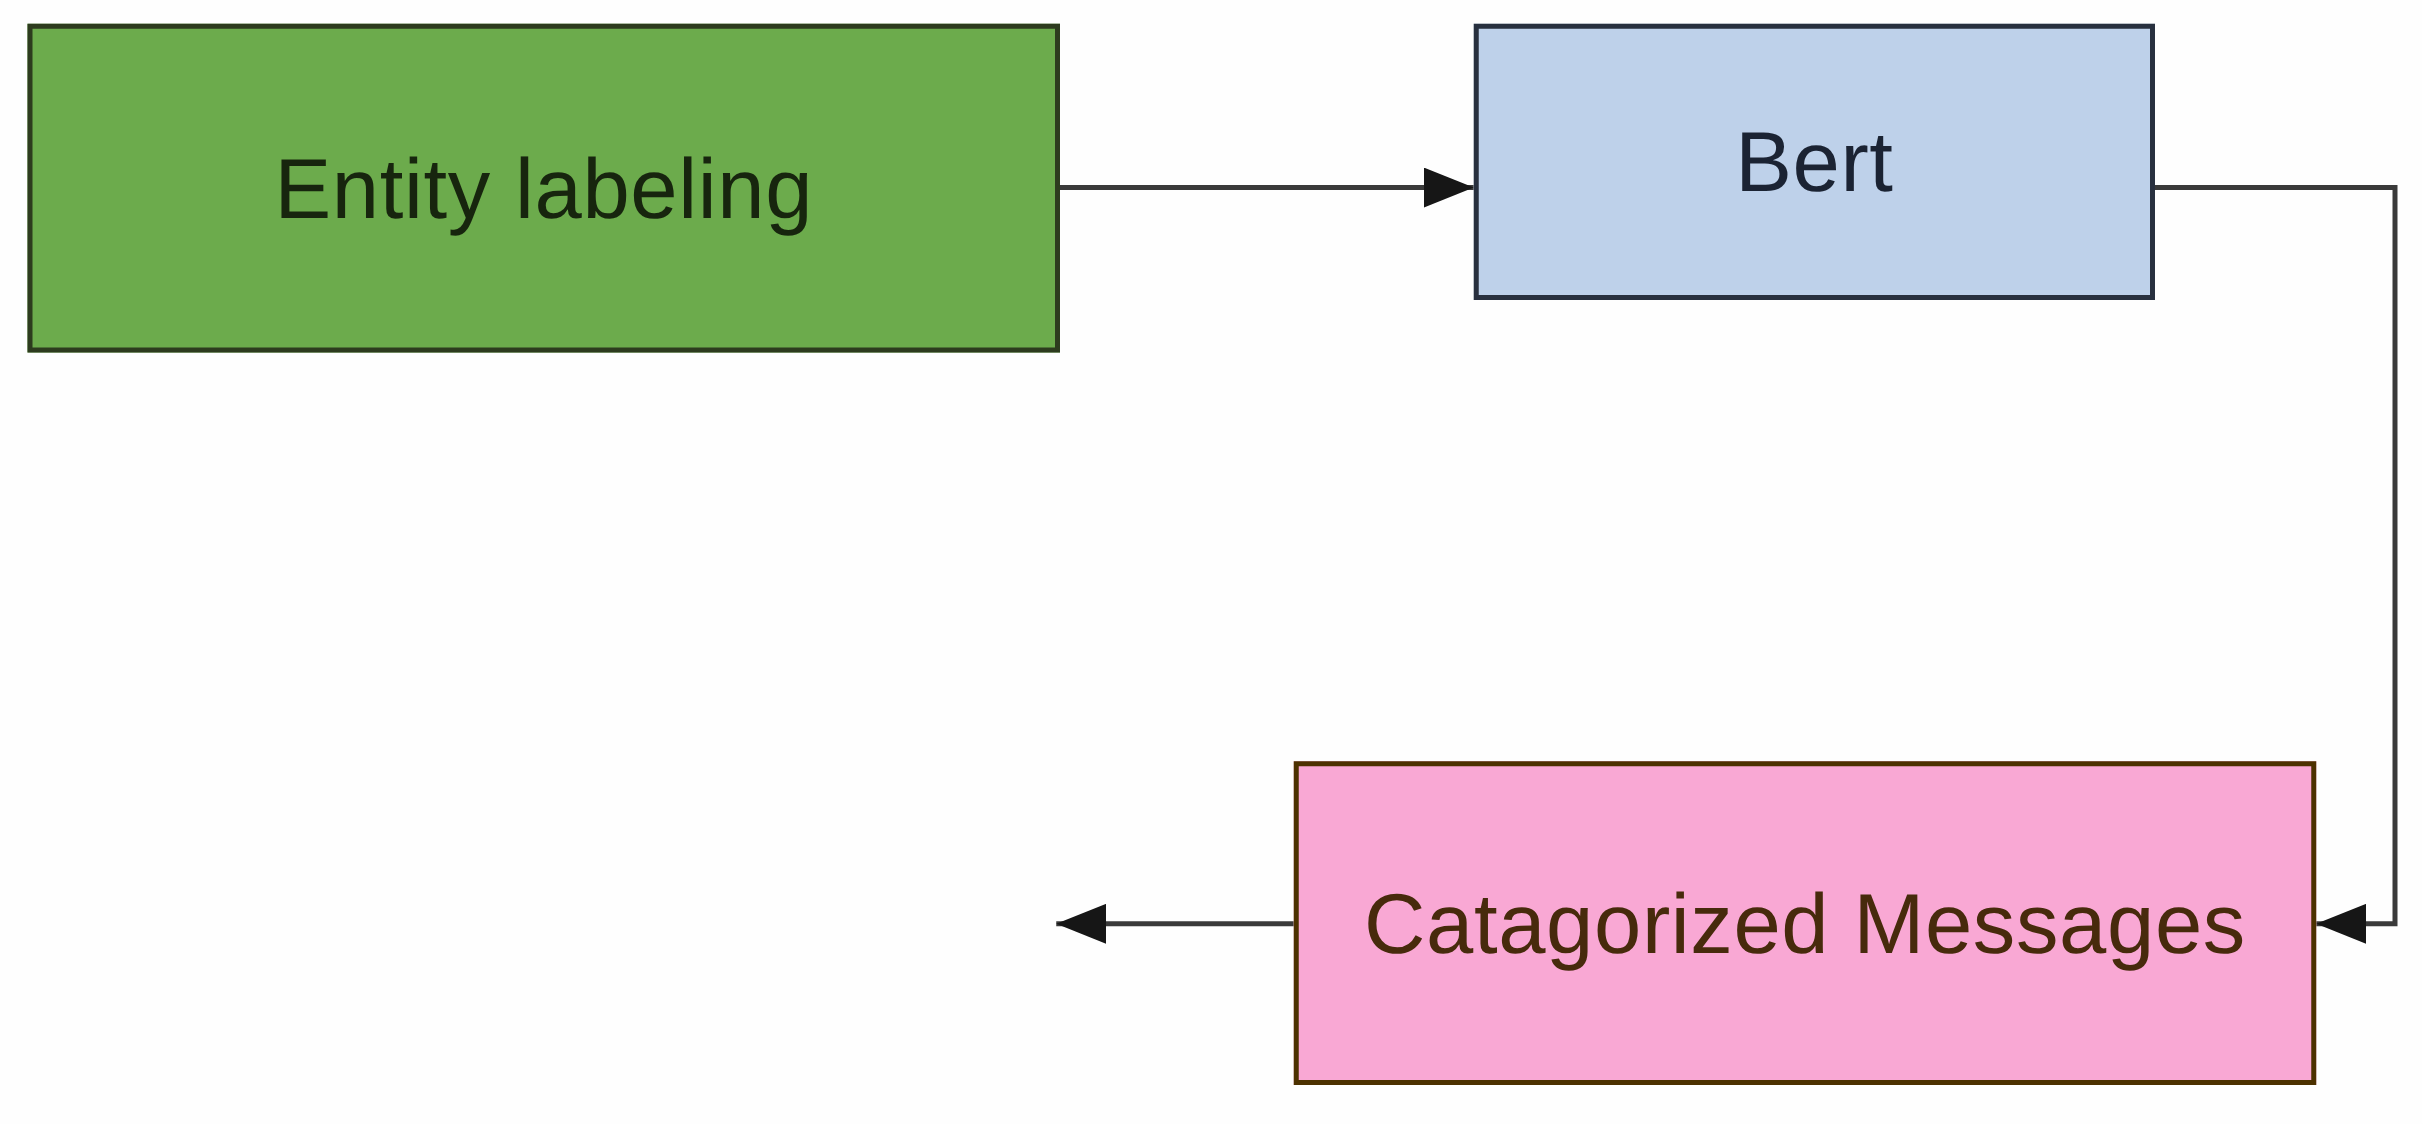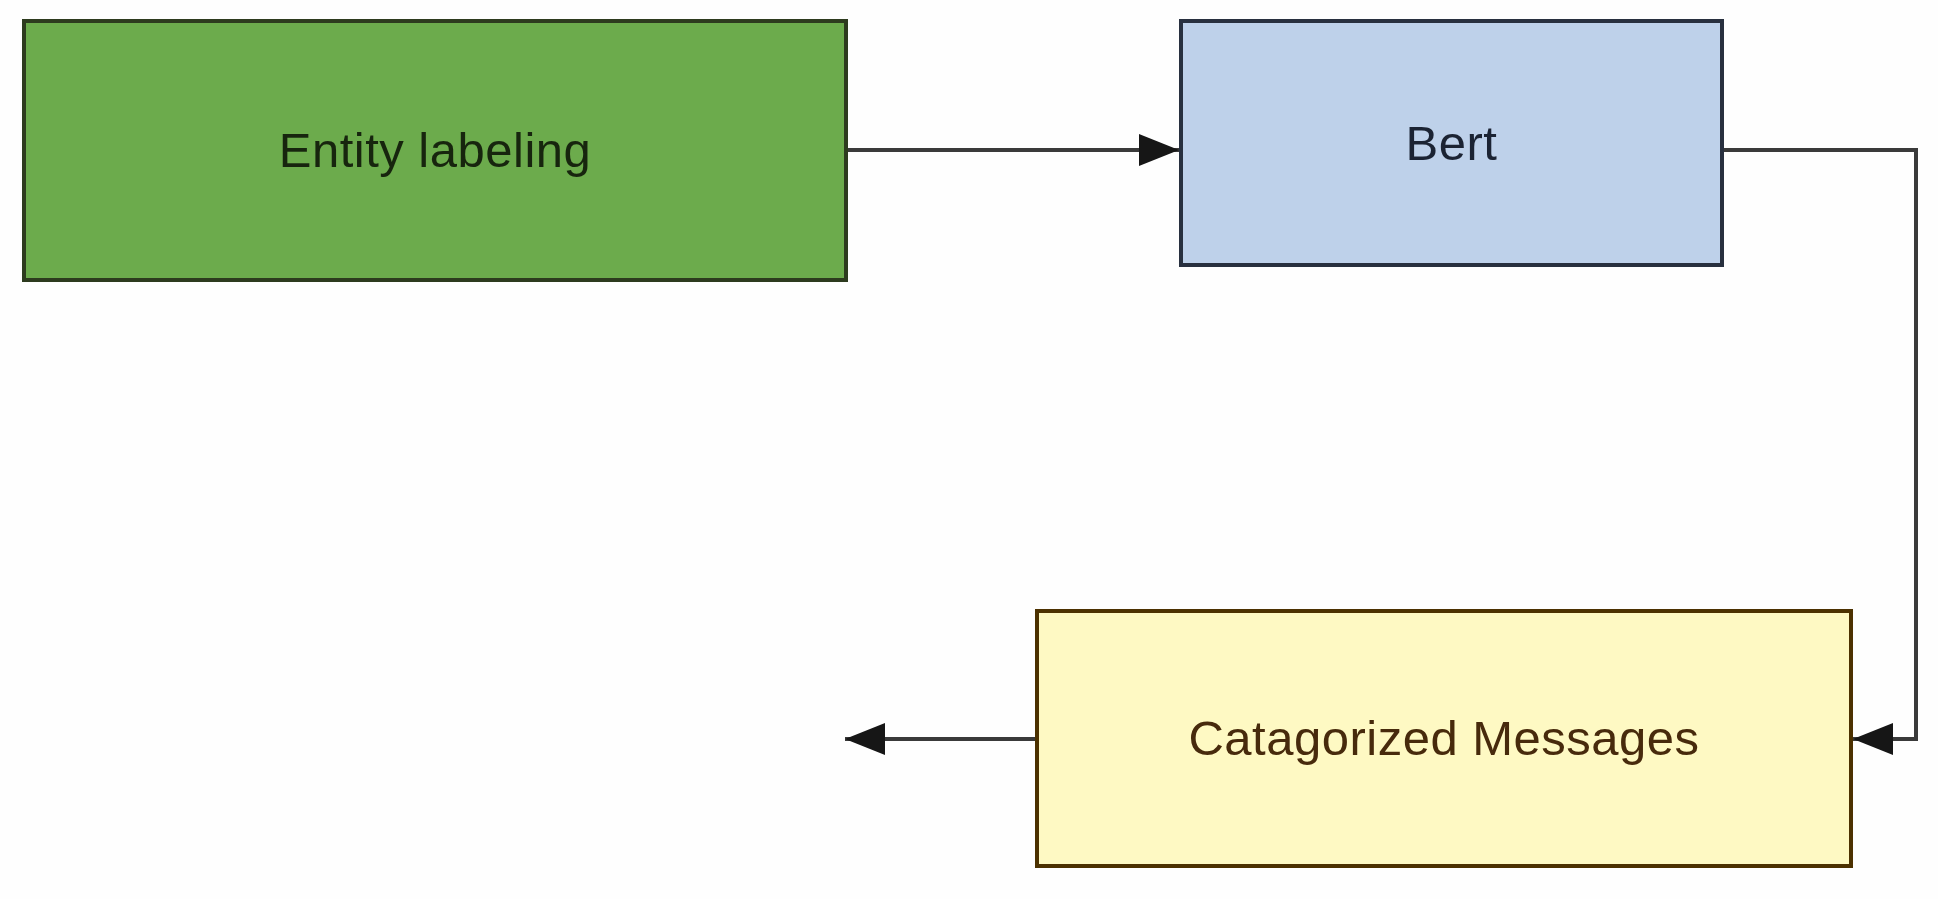--- a/index.html
+++ b/index.html
@@ -26,21 +26,21 @@
   .node {
     position: absolute;
     box-sizing: border-box;
     display: flex;
     align-items: center;
     justify-content: center;
     border-style: solid;
     border-width: 4px;
   }
   .node-label {
-    font-size: 49px;
+    font-size: 68px;
     line-height: 1;
     white-space: nowrap;
     letter-spacing: 0.5px;
   }
 </style>
 </head>
 <body>
 
 <div id="canvas">
 
@@ -52,22 +52,22 @@
       </defs>
       <polyline points="848,150 1179,150" fill="none" stroke="#3a3a3a" stroke-width="4" marker-end="url(#arrowhead)"></polyline>
       <polyline points="1724,150 1916,150 1916,739 1853,739" fill="none" stroke="#3a3a3a" stroke-width="4" marker-end="url(#arrowhead)"></polyline>
       <polyline points="1035,739 845,739" fill="none" stroke="#3a3a3a" stroke-width="4" marker-end="url(#arrowhead)"></polyline>
     </svg>
 
   <div class="node" style="left: 22px; top: 19px; width: 826px; height: 263px; background: rgb(108, 171, 76); border-color: rgb(45, 59, 30);">
     <span class="node-label" style="color: rgb(23, 37, 14);">Entity labeling</span>
   </div>
 
-  <div class="node" style="left: 1179px; top: 19px; width: 545px; height: 248px; background: rgb(190, 209, 234); border-color: rgb(40, 48, 63);">
+  <div class="node" style="left: 1179px; top: 19px; width: 545px; height: 221px; background: rgb(190, 209, 234); border-color: rgb(40, 48, 63);">
     <span class="node-label" style="color: rgb(27, 35, 51);">Bert</span>
   </div>
 
 
-  <div class="node" style="left: 1035px; top: 609px; width: 818px; height: 259px; background: #fef9c3; border-color: rgb(76, 49, 0);">
+  <div class="node" style="left: 1035px; top: 609px; width: 818px; height: 259px; background: #f9a8d4; border-color: rgb(76, 49, 0);">
     <span class="node-label" style="color: rgb(71, 42, 12);">Catagorized Messages</span>
   </div>
 
 </div>
 
 </body></html>

